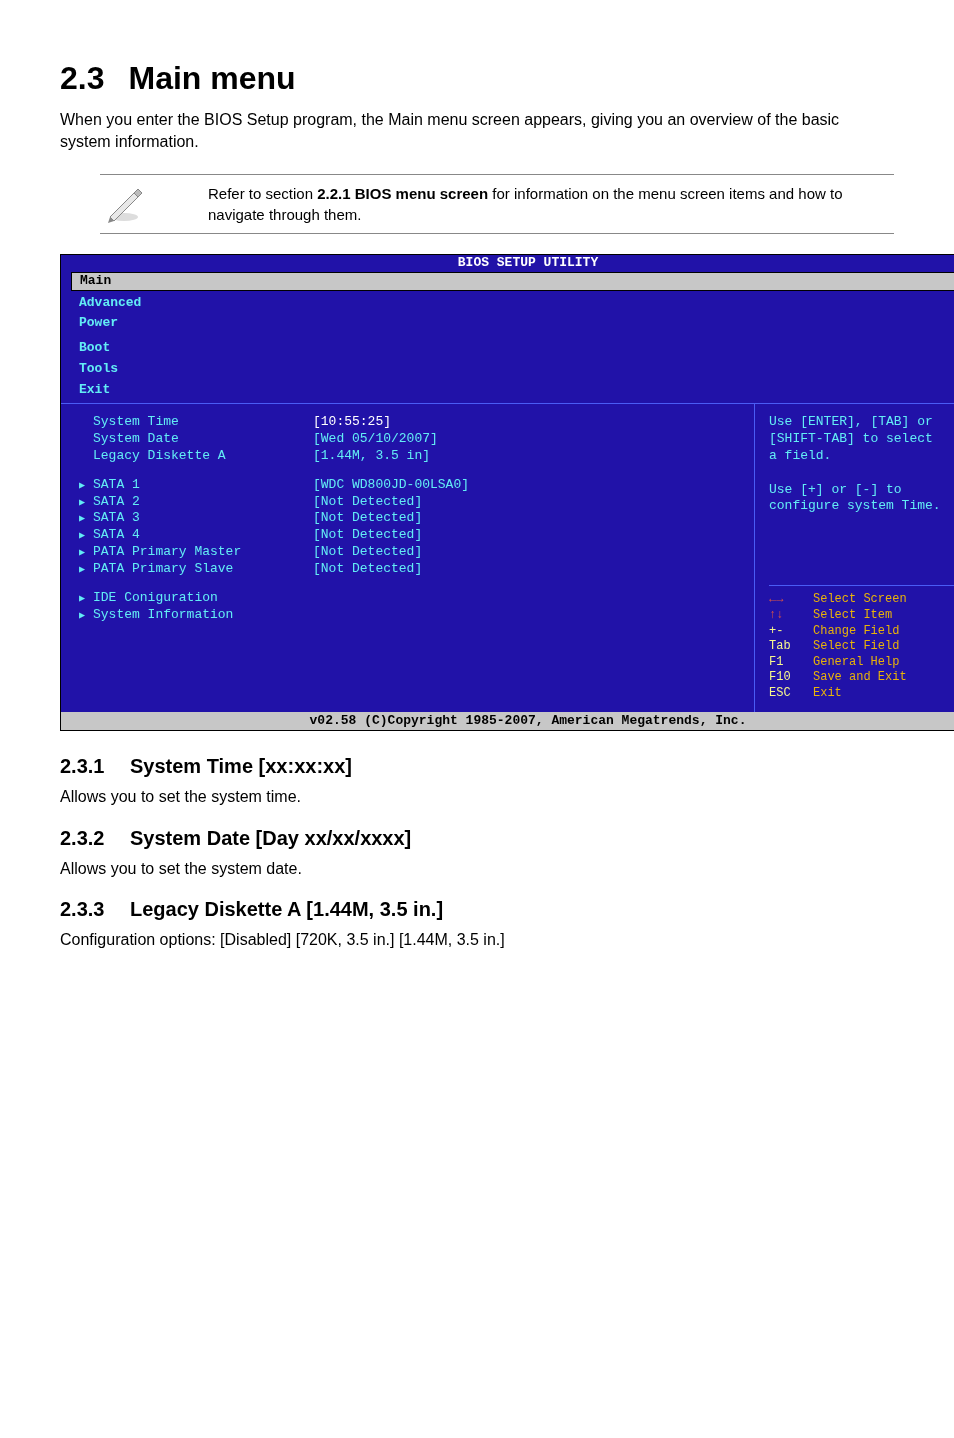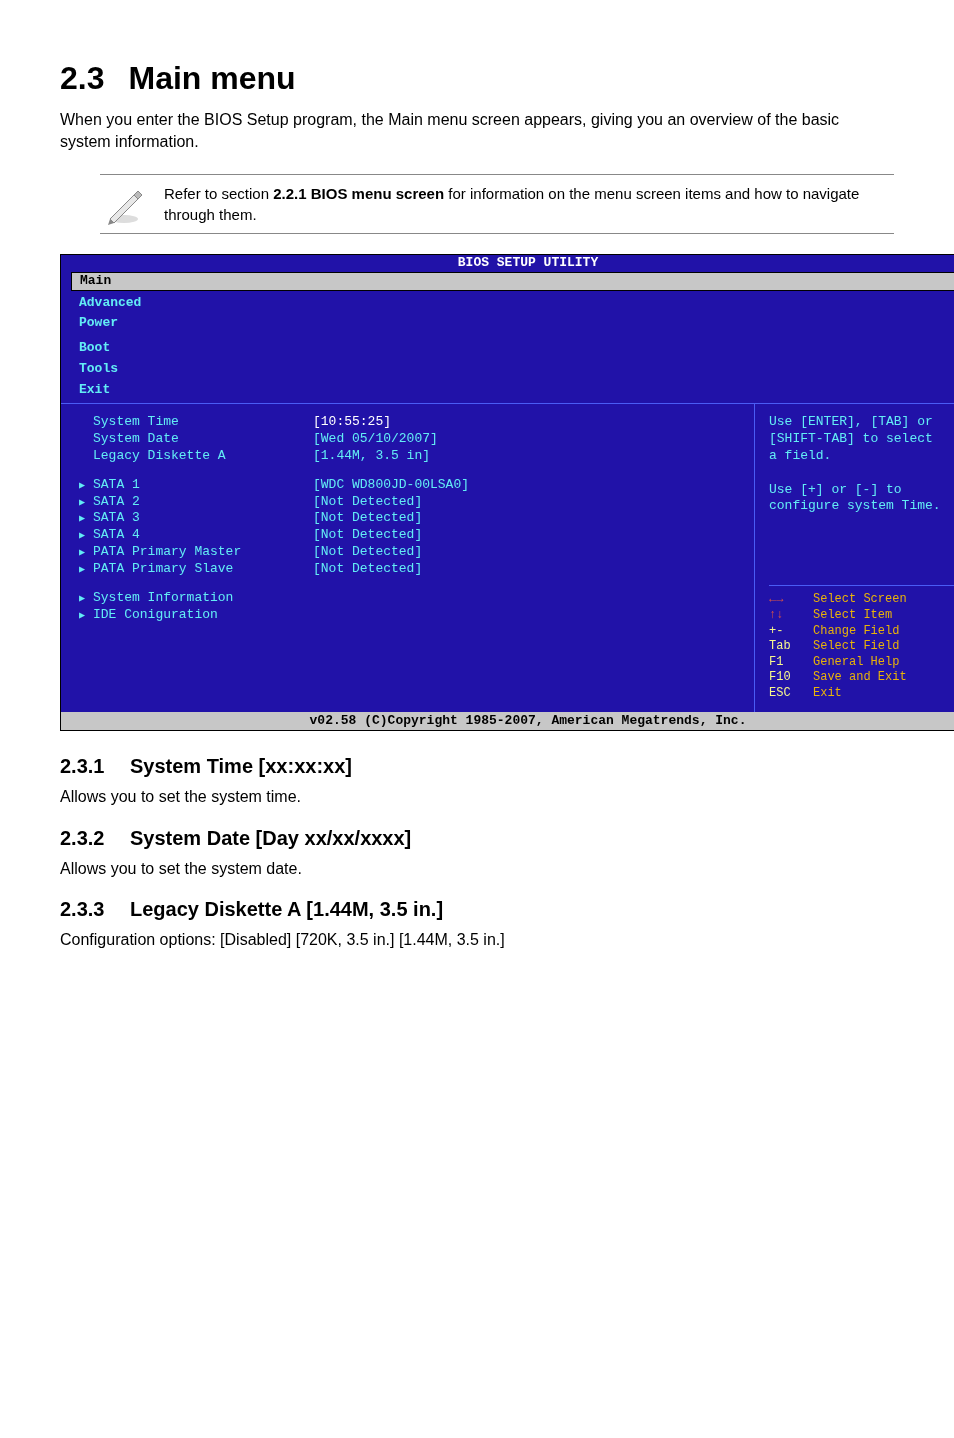--- a/index.html
+++ b/index.html
@@ -1,20 +1,20 @@
 <!DOCTYPE html>
 <html><head>
   <meta charset="utf-8">
   <style>
     * { box-sizing: border-box; margin: 0; padding: 0; }
     body { font-family: Arial, Helvetica, sans-serif; background: #fff; color: #000; width: 954px; padding: 60px 60px 40px 60px; }
     .section-title { font-size: 32px; font-weight: bold; margin-bottom: 12px; }
     .section-num { margin-right: 24px; }
     .intro { font-size: 16px; line-height: 1.4; margin-bottom: 20px; }
-    .note-row { display: flex; align-items: flex-end; border-top: 1px solid #888; border-bottom: 1px solid #888; padding: 8px 0; margin-bottom: 20px; margin-left: 40px; }
+    .note-row { display: flex; align-items: flex-start; border-top: 1px solid #888; border-bottom: 1px solid #888; padding: 8px 0; margin-bottom: 20px; margin-left: 40px; gap: 44px; }
     .note-row .note-text { font-size: 15px; line-height: 1.4; padding-left: 16px; }
     .note-icon-wrap { width: 48px; flex-shrink: 0; display:flex; align-items:center; justify-content:center; }
     .bios-box { background: #2112a8; font-family: "Courier New", monospace; color: #eee; border: 1px solid #000; font-size: 13px; line-height: 1.3; margin: 0 auto 24px auto; width: 936px; }
     .bios-header { background: #2112a8; text-align: center; font-weight: bold; color: #fff; }
     .menu-bar { display: flex; background: #2112a8; color: #63ecf5; font-weight: bold; padding: 0 10px 4px 10px; gap: 4px; flex-direction: column; }
     .menu-item { padding: 0 8px; }
     .menu-item.active { background: #c7c7c7; color: #000; border: 1px solid #000; padding: 0 8px; }
     .bios-body { display: flex; border-top: 1px solid #4a5cf5; }
     .bios-left { flex: 1; padding: 10px 10px 10px 32px; border-right: 1px solid #4a5cf5; color: #63ecf5; }
     .bios-left .row { display: flex; }
@@ -108,24 +108,24 @@
             <span class="value">[Not Detected]</span>
           </div>
           <div class="row">
             <span class="label"><span class="arrow">▶</span><span>PATA Primary Slave</span></span>
             <span class="value">[Not Detected]</span>
           </div>
         </div>
       <div style="height:12px"></div>
       <div id="bios-extras">
           <div class="row">
-            <span class="label"><span class="arrow">▶</span><span>System Information</span></span>
+            <span class="label"><span class="arrow">▶</span><span>IDE Coniguration</span></span>
           </div>
           <div class="row">
-            <span class="label"><span class="arrow">▶</span><span>IDE Coniguration</span></span>
+            <span class="label"><span class="arrow">▶</span><span>System Information</span></span>
           </div>
         </div>
     </div>
     <div class="bios-right">
       <div class="help-top" id="help-top">
           <div>Use [ENTER], [TAB] or</div>
           <div>[SHIFT-TAB] to select</div>
           <div>a field.</div>
           <div>&nbsp;</div>
           <div>Use [+] or [-] to</div>

